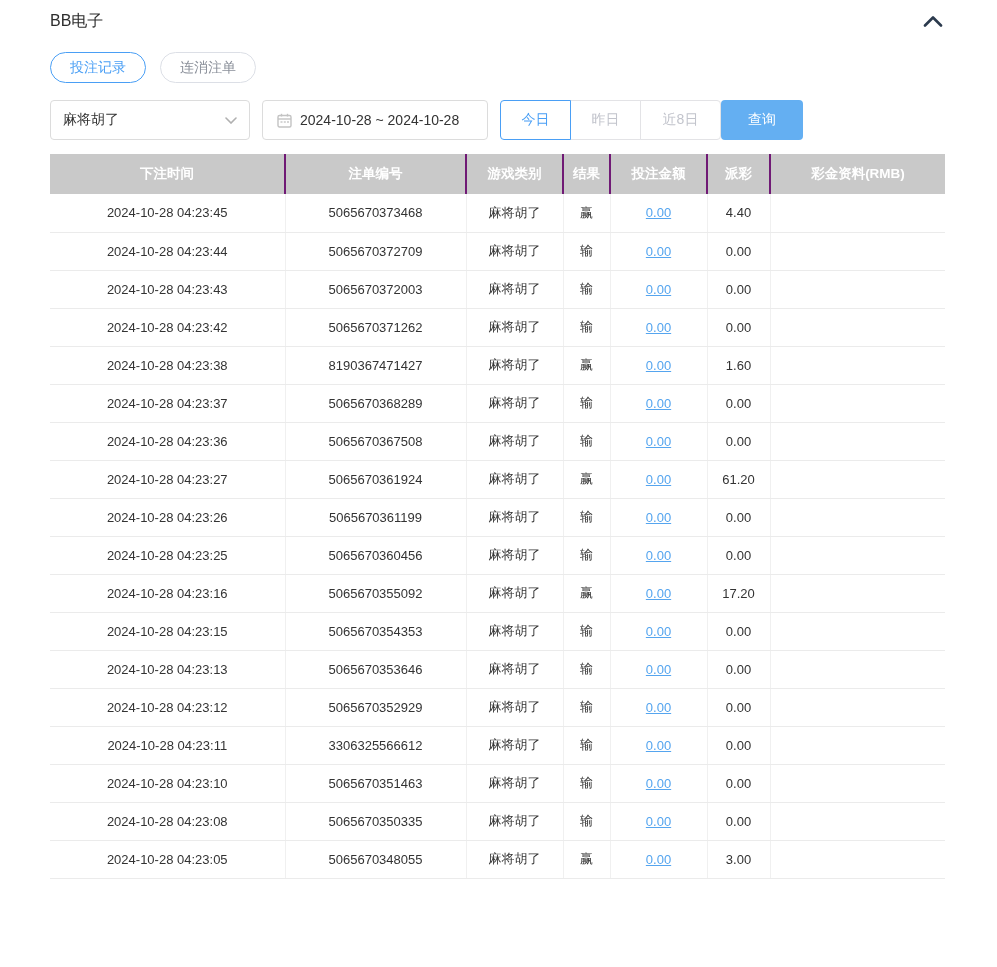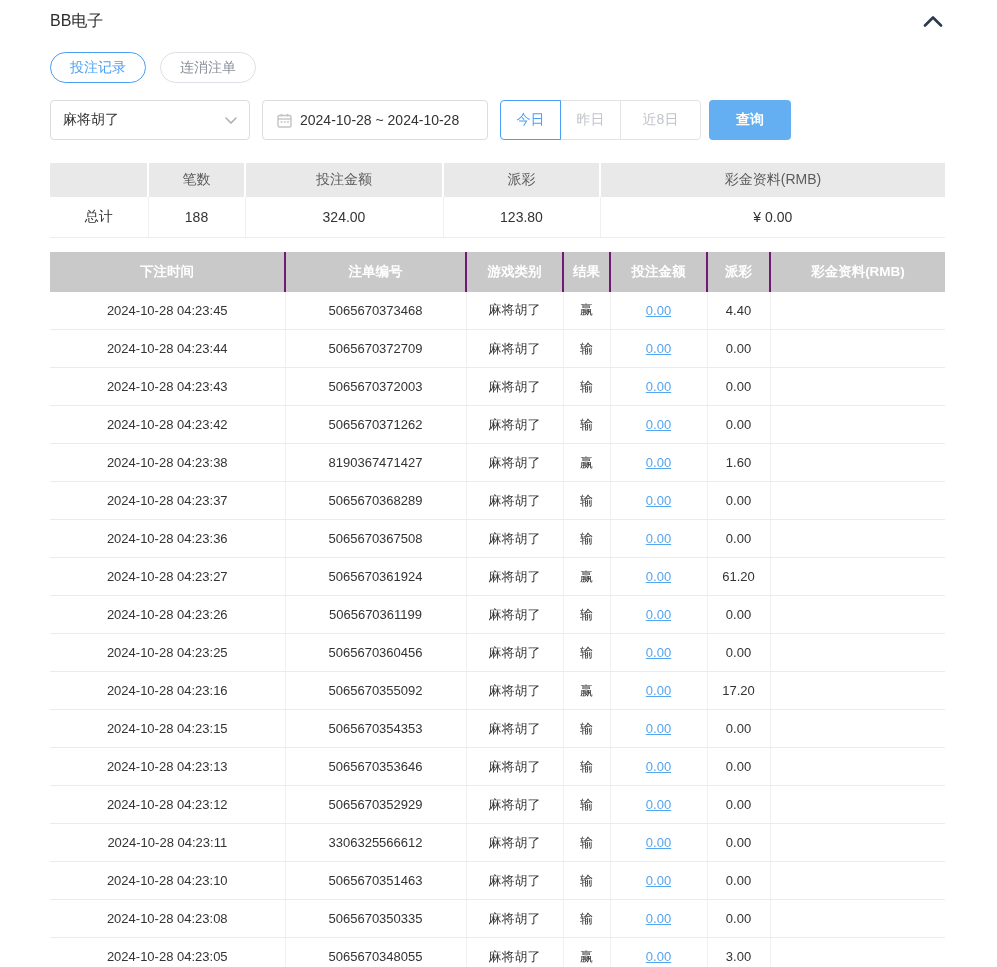--- a/index.html
+++ b/index.html
@@ -21,27 +21,27 @@
   
   .filters { margin-top:17px; display:flex; align-items:center; }
   .select-box { width:200px; height:40px; border:1px solid #dcdcdc; border-radius:4px;
     display:flex; align-items:center; padding:0 12px; font-size:14px; color:#333;
     cursor:pointer; background:#fff; }
   .select-box .val { flex:1; text-align:left; }
   .date-box { margin-left:12px; width:226px; height:40px; border:1px solid #dcdcdc;
     border-radius:4px; display:flex; align-items:center; padding:0 14px; gap:8px;
     font-size:14px; color:#333; cursor:pointer; background:#fff; }
   .btn-group { margin-left:12px; display:flex; }
-  .qbtn { height:40px; width:61px; background:#fff; border:1px solid #e3e3e6;
+  .qbtn { height:40px; width:71px; background:#fff; border:1px solid #e3e3e6;
     color:#c2c4cc; font-size:14px; cursor:pointer; margin-left:-1px; position:relative; }
   .qbtn:first-child { border-radius:4px 0 0 4px; margin-left:0; }
   .qbtn:last-child { border-radius:0 4px 4px 0; width:81px; }
   .qbtn.active { border-color:#4a9ff5; color:#4a9ff5; z-index:2; }
-  .query-btn { margin-left:8px; width:82px; height:40px; border:none; border-radius:4px;
-    background:#64aff2; color:#fff; font-size:14px; font-weight:bold; cursor:pointer; }
+  .query-btn { width:82px; height:40px; border:none; border-radius:4px;
+    background:#64aff2; color:#fff; font-size:14px; font-weight:normal; cursor:pointer; }
 
   
   table { border-collapse:collapse; table-layout:fixed; width:895px; }
   td,th { text-align:center; overflow:hidden; white-space:nowrap; }
 
   .summary { margin-top:23px; }
   .summary th { height:34px; background:#e9e9e9; color:#5c5c5c; font-weight:normal;
     font-size:14px; border-right:2px solid #fff; }
   .summary th:last-child { border-right:none; }
   .summary td { height:40px; background:#fff; font-size:14px; color:#333;
@@ -107,45 +107,20 @@
 
     <div class="btn-group">
       <button class="qbtn active">今日</button>
       <button class="qbtn">昨日</button>
       <button class="qbtn">近8日</button>
     </div>
 
     <button class="query-btn">查询</button>
   </div>
 
-  <table class="summary">
-    <colgroup>
-        <col style="width:98px">
-        <col style="width:97px">
-        <col style="width:198px">
-        <col style="width:157px">
-        <col style="width:345px">
-      </colgroup>
-    <tbody>
-        <tr>
-      <th></th>
-      <th>笔数</th>
-      <th>投注金额</th>
-      <th>派彩</th>
-      <th>彩金资料(RMB)</th>
-    </tr>
-    <tr>
-      <td>总计</td>
-      <td>188</td>
-      <td>324.00</td>
-      <td>123.80</td>
-      <td>¥ 0.00</td>
-    </tr>
-  </tbody>
-    </table>
 
   <table class="records">
     <colgroup>
         <col style="width:235px">
         <col style="width:181px">
         <col style="width:97px">
         <col style="width:47px">
         <col style="width:97px">
         <col style="width:63px">
         <col style="width:175px">

